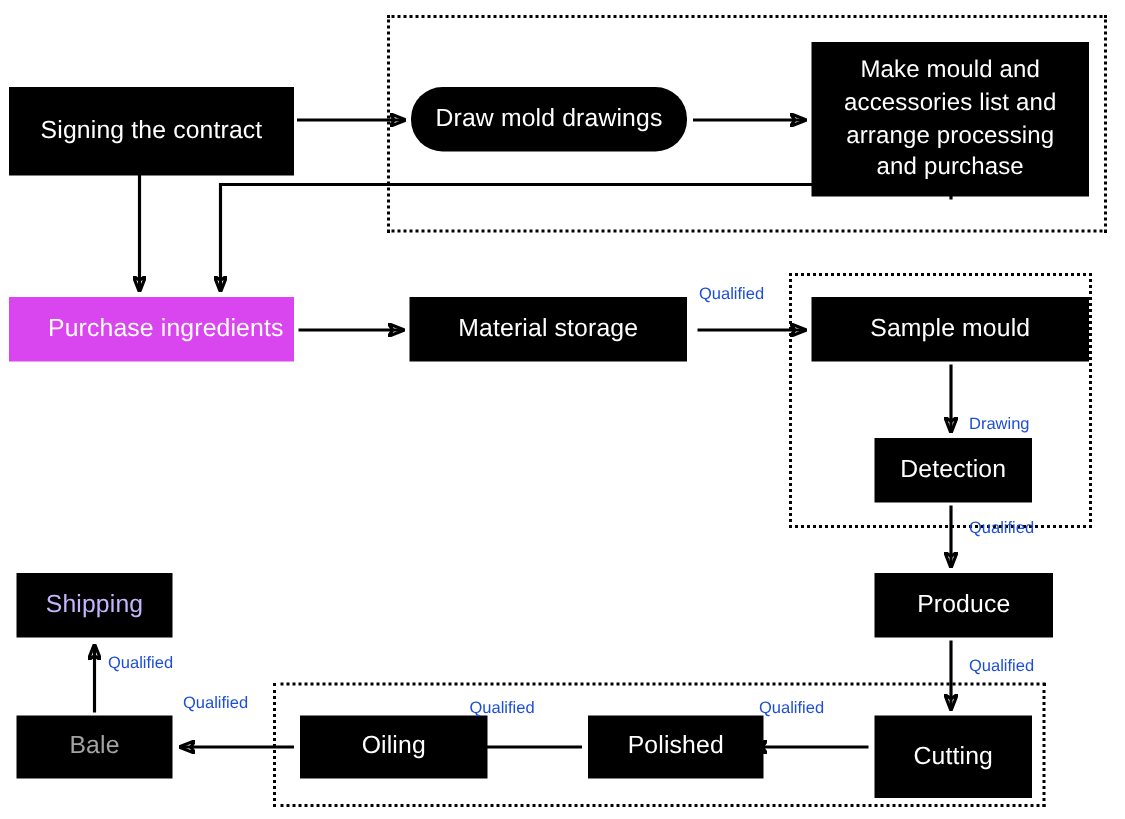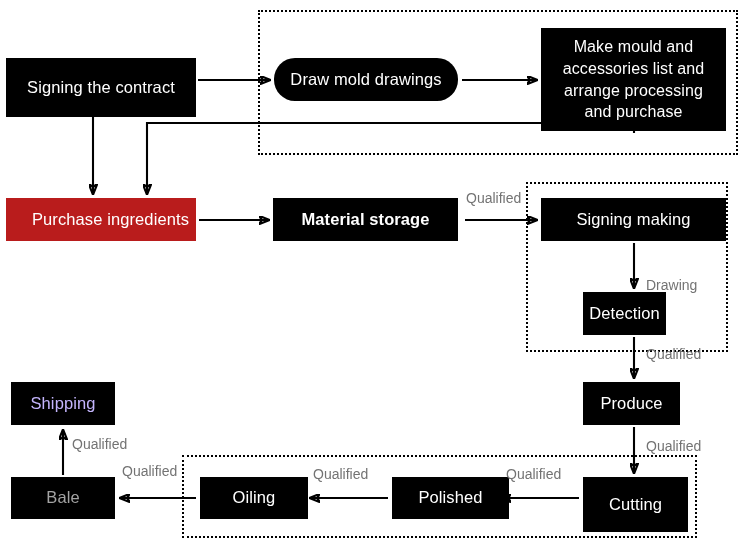--- a/index.html
+++ b/index.html
@@ -36,22 +36,22 @@
   .group{
     position:absolute;
     border:2px dotted #000000;
     box-sizing:border-box;
     background:transparent;
   }
 
   
   .elabel{
     position:absolute;
-    font-size:14px;
-    color:#737373;
+    font-size:11px;
+    color:#1d4ed8;
     white-space:nowrap;
     background:transparent;
   }
 
   
   svg.edges{
     position:absolute;left:0;top:0;width:750px;height:546px;
     pointer-events:none;
   }
   svg.edges line, svg.edges path, svg.edges polyline{
@@ -101,28 +101,28 @@
     <line x1="63" y1="475" x2="63" y2="430" marker-end="url(#arrowhead)"></line>
   </svg>
 
   <div id="nodes-layer">
       <div class="node" style="left: 6px; top: 58px; width: 190px; height: 59px; background: rgb(0, 0, 0); color: rgb(255, 255, 255);">Signing the contract</div>
       <div class="node" style="left: 274px; top: 58px; width: 184px; height: 43px; background: rgb(0, 0, 0); color: rgb(255, 255, 255); border-radius: 21px;">Draw mold drawings</div>
       <div class="node multi" style="left: 541px; top: 28px; width: 185px; height: 103px; background: rgb(0, 0, 0); color: rgb(255, 255, 255);">Make mould and
 accessories list and
 arrange processing
 and purchase</div>
-      <div class="node" style="left: 6px; top: 198px; width: 190px; height: 43px; background: #b91c1c; color: rgb(255, 255, 255); padding-left: 25px;">Purchase ingredients</div>
-      <div class="node" style="left: 273px; top: 198px; width: 185px; height: 43px; background: rgb(0, 0, 0); color: rgb(255, 255, 255); font-weight: bold;">Material storage</div>
-      <div class="node" style="left: 541px; top: 198px; width: 185px; height: 43px; background: rgb(0, 0, 0); color: rgb(255, 255, 255);">Signing making</div>
-      <div class="node" style="left: 583px; top: 292px; width: 83px; height: 43px; background: rgb(0, 0, 0); color: rgb(255, 255, 255);">Detection</div>
-      <div class="node" style="left: 583px; top: 382px; width: 97px; height: 43px; background: rgb(0, 0, 0); color: rgb(255, 255, 255);">Produce</div>
+      <div class="node" style="left: 6px; top: 198px; width: 190px; height: 43px; background: #d946ef; color: rgb(255, 255, 255); padding-left: 25px;">Purchase ingredients</div>
+      <div class="node" style="left: 273px; top: 198px; width: 185px; height: 43px; background: rgb(0, 0, 0); color: rgb(255, 255, 255);">Material storage</div>
+      <div class="node" style="left: 541px; top: 198px; width: 185px; height: 43px; background: rgb(0, 0, 0); color: rgb(255, 255, 255);">Sample mould</div>
+      <div class="node" style="left: 583px; top: 292px; width: 105px; height: 43px; background: rgb(0, 0, 0); color: rgb(255, 255, 255);">Detection</div>
+      <div class="node" style="left: 583px; top: 382px; width: 119px; height: 43px; background: rgb(0, 0, 0); color: rgb(255, 255, 255);">Produce</div>
       <div class="node" style="left: 11px; top: 382px; width: 104px; height: 43px; background: rgb(0, 0, 0); color: #c4b5fd;">Shipping</div>
       <div class="node" style="left: 11px; top: 477px; width: 104px; height: 42px; background: rgb(0, 0, 0); color: #a3a3a3;">Bale</div>
-      <div class="node" style="left: 200px; top: 477px; width: 108px; height: 42px; background: rgb(0, 0, 0); color: rgb(255, 255, 255);">Oiling</div>
+      <div class="node" style="left: 200px; top: 477px; width: 125px; height: 42px; background: rgb(0, 0, 0); color: rgb(255, 255, 255);">Oiling</div>
       <div class="node" style="left: 392px; top: 477px; width: 117px; height: 42px; background: rgb(0, 0, 0); color: rgb(255, 255, 255);">Polished</div>
       <div class="node" style="left: 583px; top: 477px; width: 105px; height: 55px; background: rgb(0, 0, 0); color: rgb(255, 255, 255);">Cutting</div>
     </div>
 
   <div id="labels-layer">
       <div class="elabel" style="left: 466px; top: 190px;">Qualified</div>
       <div class="elabel" style="left: 646px; top: 255px; margin-top: 22px;">Drawing</div>
       <div class="elabel" style="left: 646px; top: 346px;">Qualified</div>
       <div class="elabel" style="left: 646px; top: 438px;">Qualified</div>
       <div class="elabel" style="left: 506px; top: 466px;">Qualified</div>

